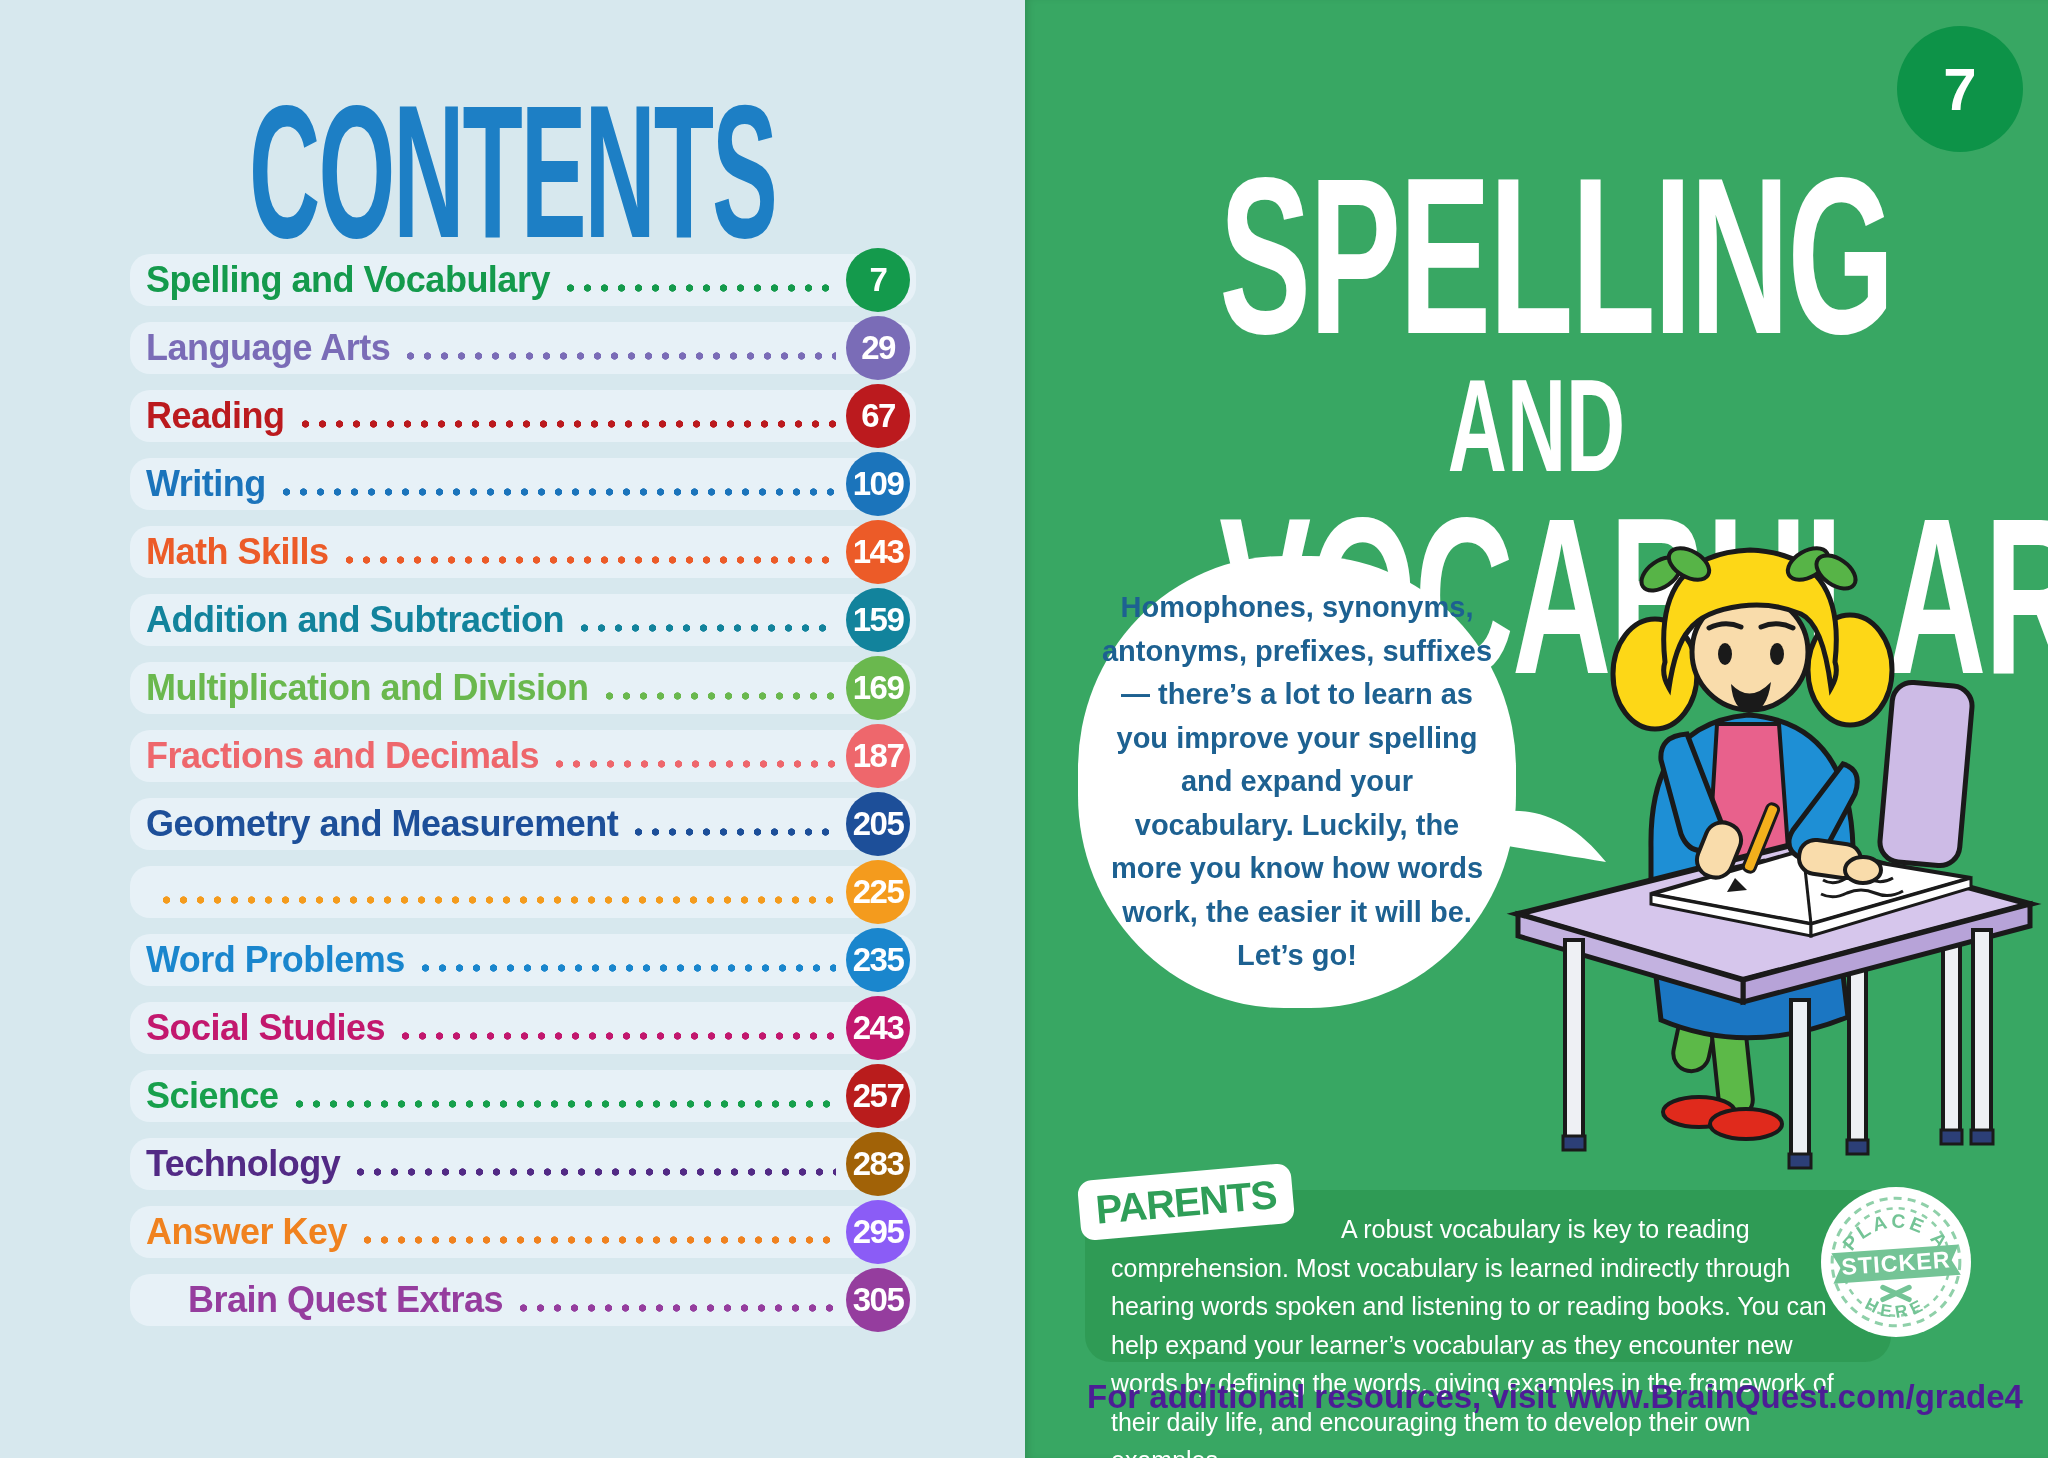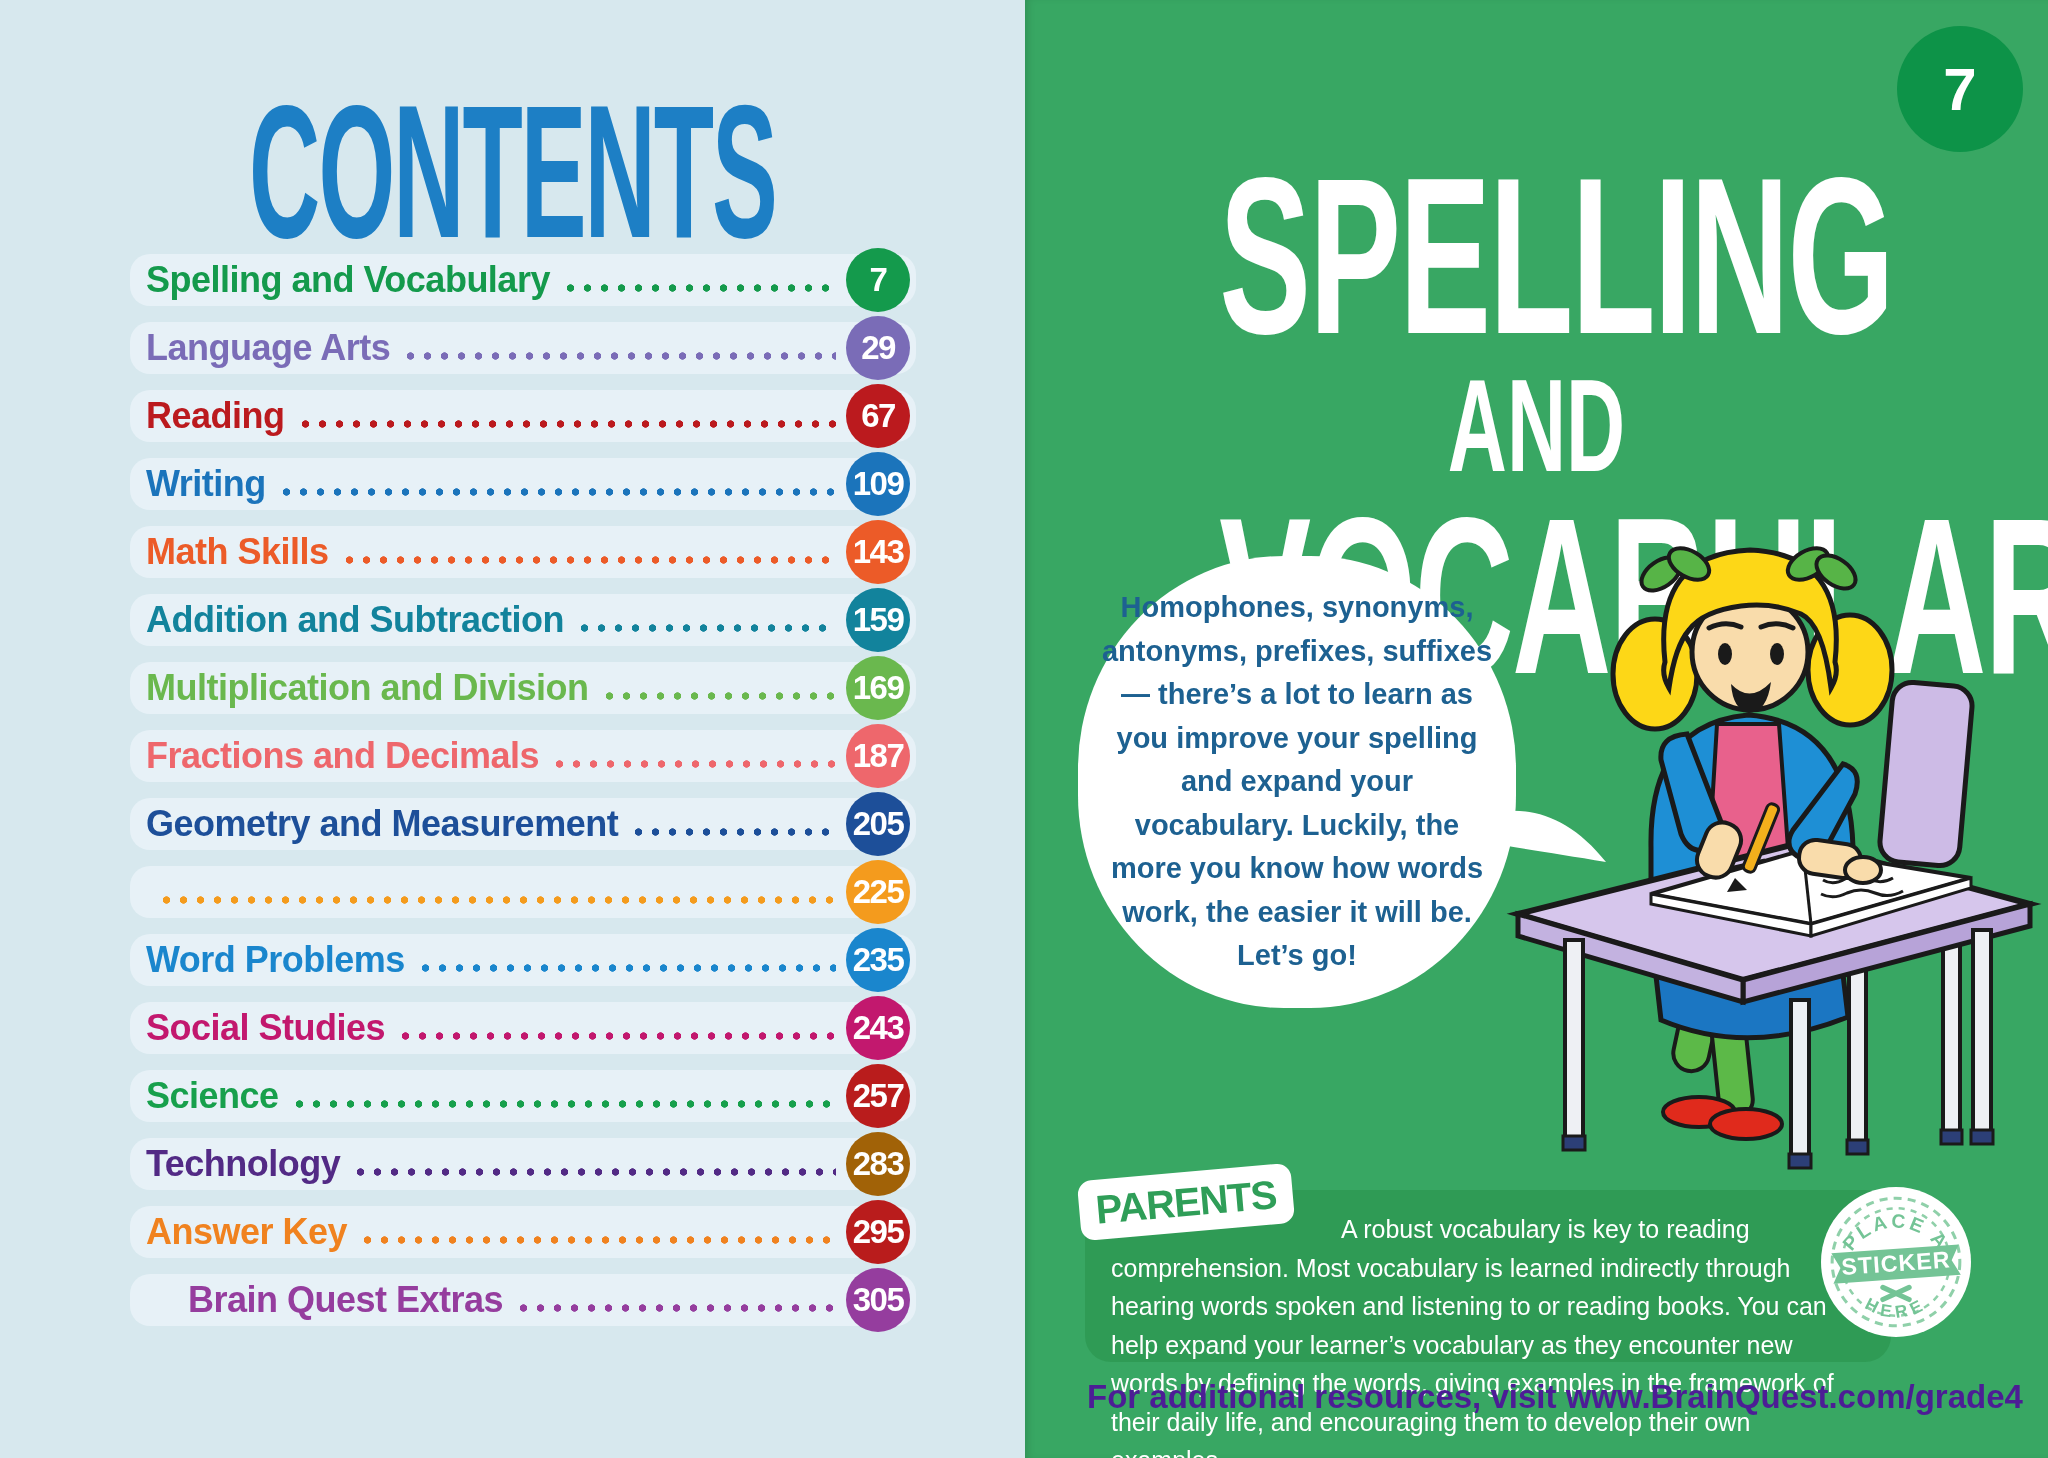--- a/index.html
+++ b/index.html
@@ -116,21 +116,21 @@
           <div class="toc-circle" style="background: #b91c1c;">257</div>
         </div>
         <div class="toc-row">
           <span class="toc-label" style="color: rgb(82, 42, 133);">Technology</span>
           <div class="toc-dots" style="background-image: radial-gradient(circle, rgb(82, 42, 133) 3.4px, transparent 4px); background-size: 17px 8px;"></div>
           <div class="toc-circle" style="background: #a16207;">283</div>
         </div>
         <div class="toc-row">
           <span class="toc-label" style="color: rgb(240, 130, 31);">Answer Key</span>
           <div class="toc-dots" style="background-image: radial-gradient(circle, rgb(240, 130, 31) 3.4px, transparent 4px); background-size: 17px 8px;"></div>
-          <div class="toc-circle" style="background: #b91c1c;">295</div>
+          <div class="toc-circle" style="background: #8b5cf6;">295</div>
         </div>
         <div class="toc-row">
           <span class="toc-label" style="color: rgb(149, 61, 158); margin-left: 42px;">Brain Quest Extras</span>
           <div class="toc-dots" style="background-image: radial-gradient(circle, rgb(149, 61, 158) 3.4px, transparent 4px); background-size: 17px 8px;"></div>
           <div class="toc-circle" style="background: rgb(149, 61, 158);">305</div>
         </div>
       </div>
   </div>
 
   <div class="page-right">

